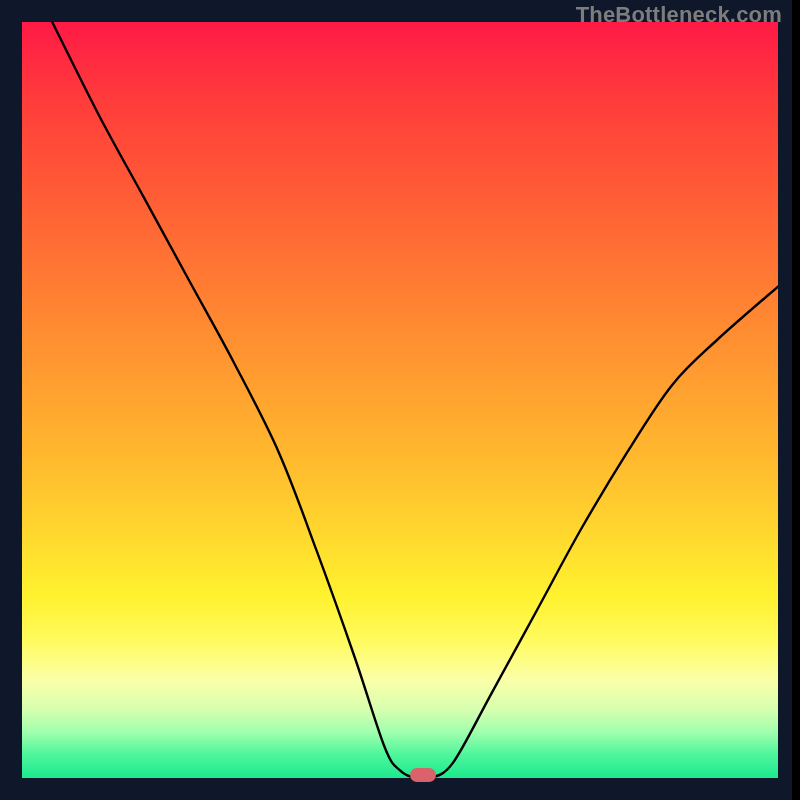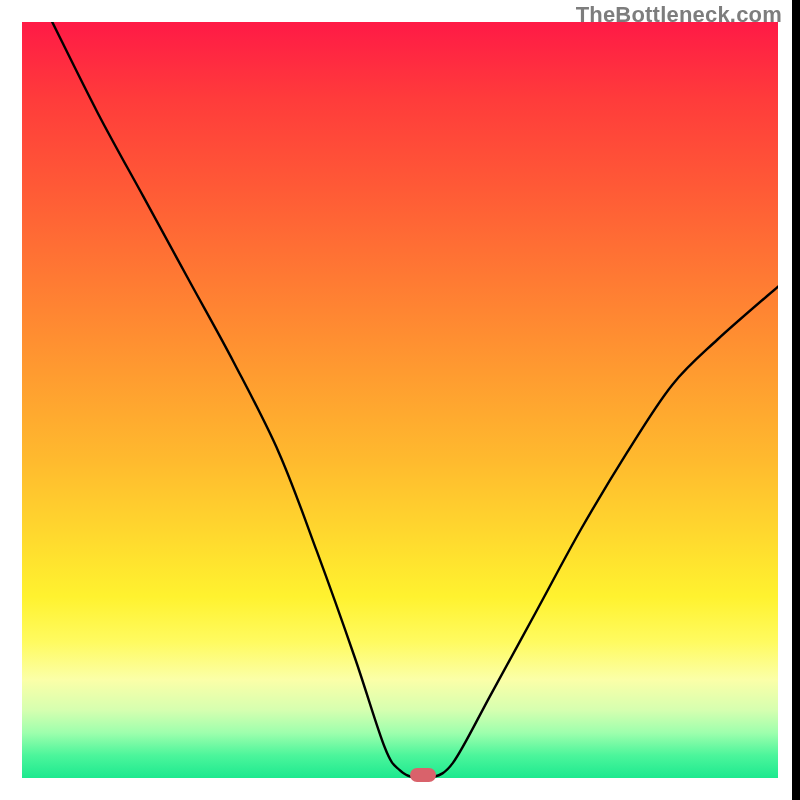--- a/index.html
+++ b/index.html
@@ -9,21 +9,21 @@
     height: 800px;
     background: #000;
     overflow: hidden;
   }
   .frame {
     position: absolute;
     left: 0;
     top: 0;
     width: 792px;
     height: 800px;
-    background: #ffffff;
+    background: #0f172a;
   }
   .plot {
     position: absolute;
     left: 22px;
     top: 22px;
     width: 756px;
     height: 756px;
     background: linear-gradient(to bottom,
       #ff1a46 0%,
       #ff3b3b 10%,

